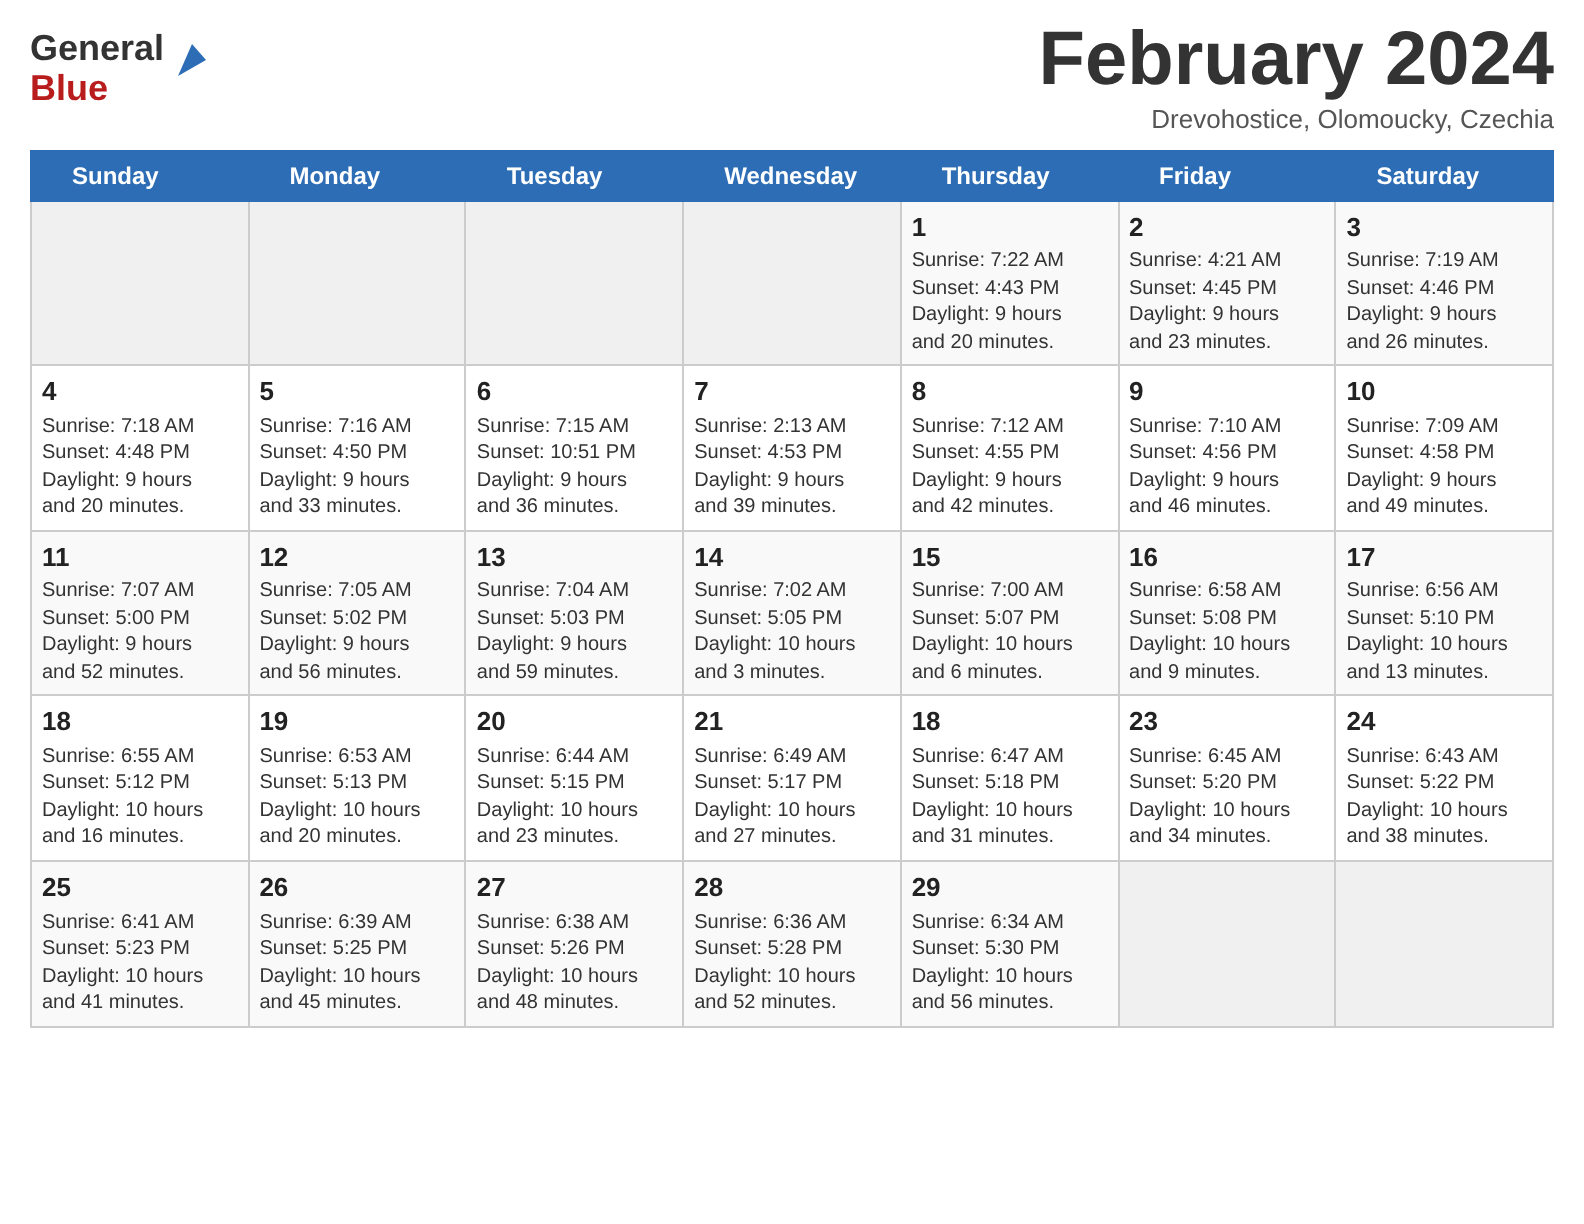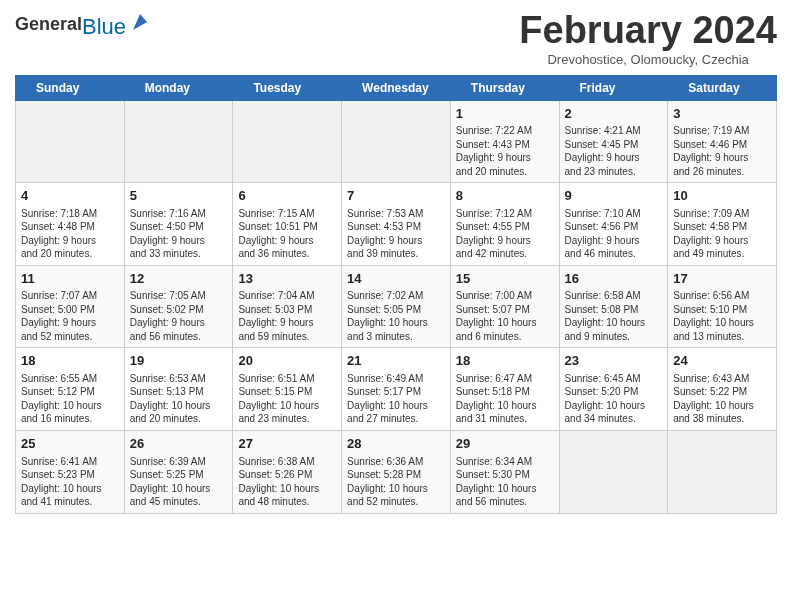--- a/index.html
+++ b/index.html
@@ -16,41 +16,42 @@
       align-items: flex-start;
       margin-bottom: 8px;
     }
     .logo {
       display: flex;
       align-items: center;
       margin-top: 5px;
     }
     .logo-text {
       display: flex;
+      flex-direction: column;
       line-height: 1.1;
       justify-content: center;
     }
     .logo-general {
       font-size: 18px;
       font-weight: bold;
       color: #333;
     }
     .logo-blue {
-      font-size: 22px;
-      font-weight: normal;
-      color: #0369a1;
+      font-size: 18px;
+      font-weight: bold;
+      color: #b91c1c;
     }
     .logo-arrow {
       width: 22px;
       height: 22px;
       margin-left: 3px;
       margin-top: -8px;
     }
     .title-block {
-      text-align: center;
+      text-align: right;
     }
     .month-title {
       font-size: 38px;
       font-weight: bold;
       color: #333;
       line-height: 1.1;
     }
     .location {
       font-size: 13px;
       color: #555;
@@ -176,21 +177,21 @@
         </td>
         <td>
           <span class="day-num">6</span>
           <div class="cell-content">Sunrise: 7:15 AM</div>
           <div class="cell-content">Sunset: 10:51 PM</div>
           <div class="cell-content">Daylight: 9 hours</div>
           <div class="cell-content">and 36 minutes.</div>
         </td>
         <td>
           <span class="day-num">7</span>
-          <div class="cell-content">Sunrise: 7:53 AM</div>
+          <div class="cell-content">Sunrise: 2:13 AM</div>
           <div class="cell-content">Sunset: 4:53 PM</div>
           <div class="cell-content">Daylight: 9 hours</div>
           <div class="cell-content">and 39 minutes.</div>
         </td>
         <td>
           <span class="day-num">8</span>
           <div class="cell-content">Sunrise: 7:12 AM</div>
           <div class="cell-content">Sunset: 4:55 PM</div>
           <div class="cell-content">Daylight: 9 hours</div>
           <div class="cell-content">and 42 minutes.</div>
@@ -271,21 +272,21 @@
         </td>
         <td>
           <span class="day-num">19</span>
           <div class="cell-content">Sunrise: 6:53 AM</div>
           <div class="cell-content">Sunset: 5:13 PM</div>
           <div class="cell-content">Daylight: 10 hours</div>
           <div class="cell-content">and 20 minutes.</div>
         </td>
         <td>
           <span class="day-num">20</span>
-          <div class="cell-content">Sunrise: 6:51 AM</div>
+          <div class="cell-content">Sunrise: 6:44 AM</div>
           <div class="cell-content">Sunset: 5:15 PM</div>
           <div class="cell-content">Daylight: 10 hours</div>
           <div class="cell-content">and 23 minutes.</div>
         </td>
         <td>
           <span class="day-num">21</span>
           <div class="cell-content">Sunrise: 6:49 AM</div>
           <div class="cell-content">Sunset: 5:17 PM</div>
           <div class="cell-content">Daylight: 10 hours</div>
           <div class="cell-content">and 27 minutes.</div>

